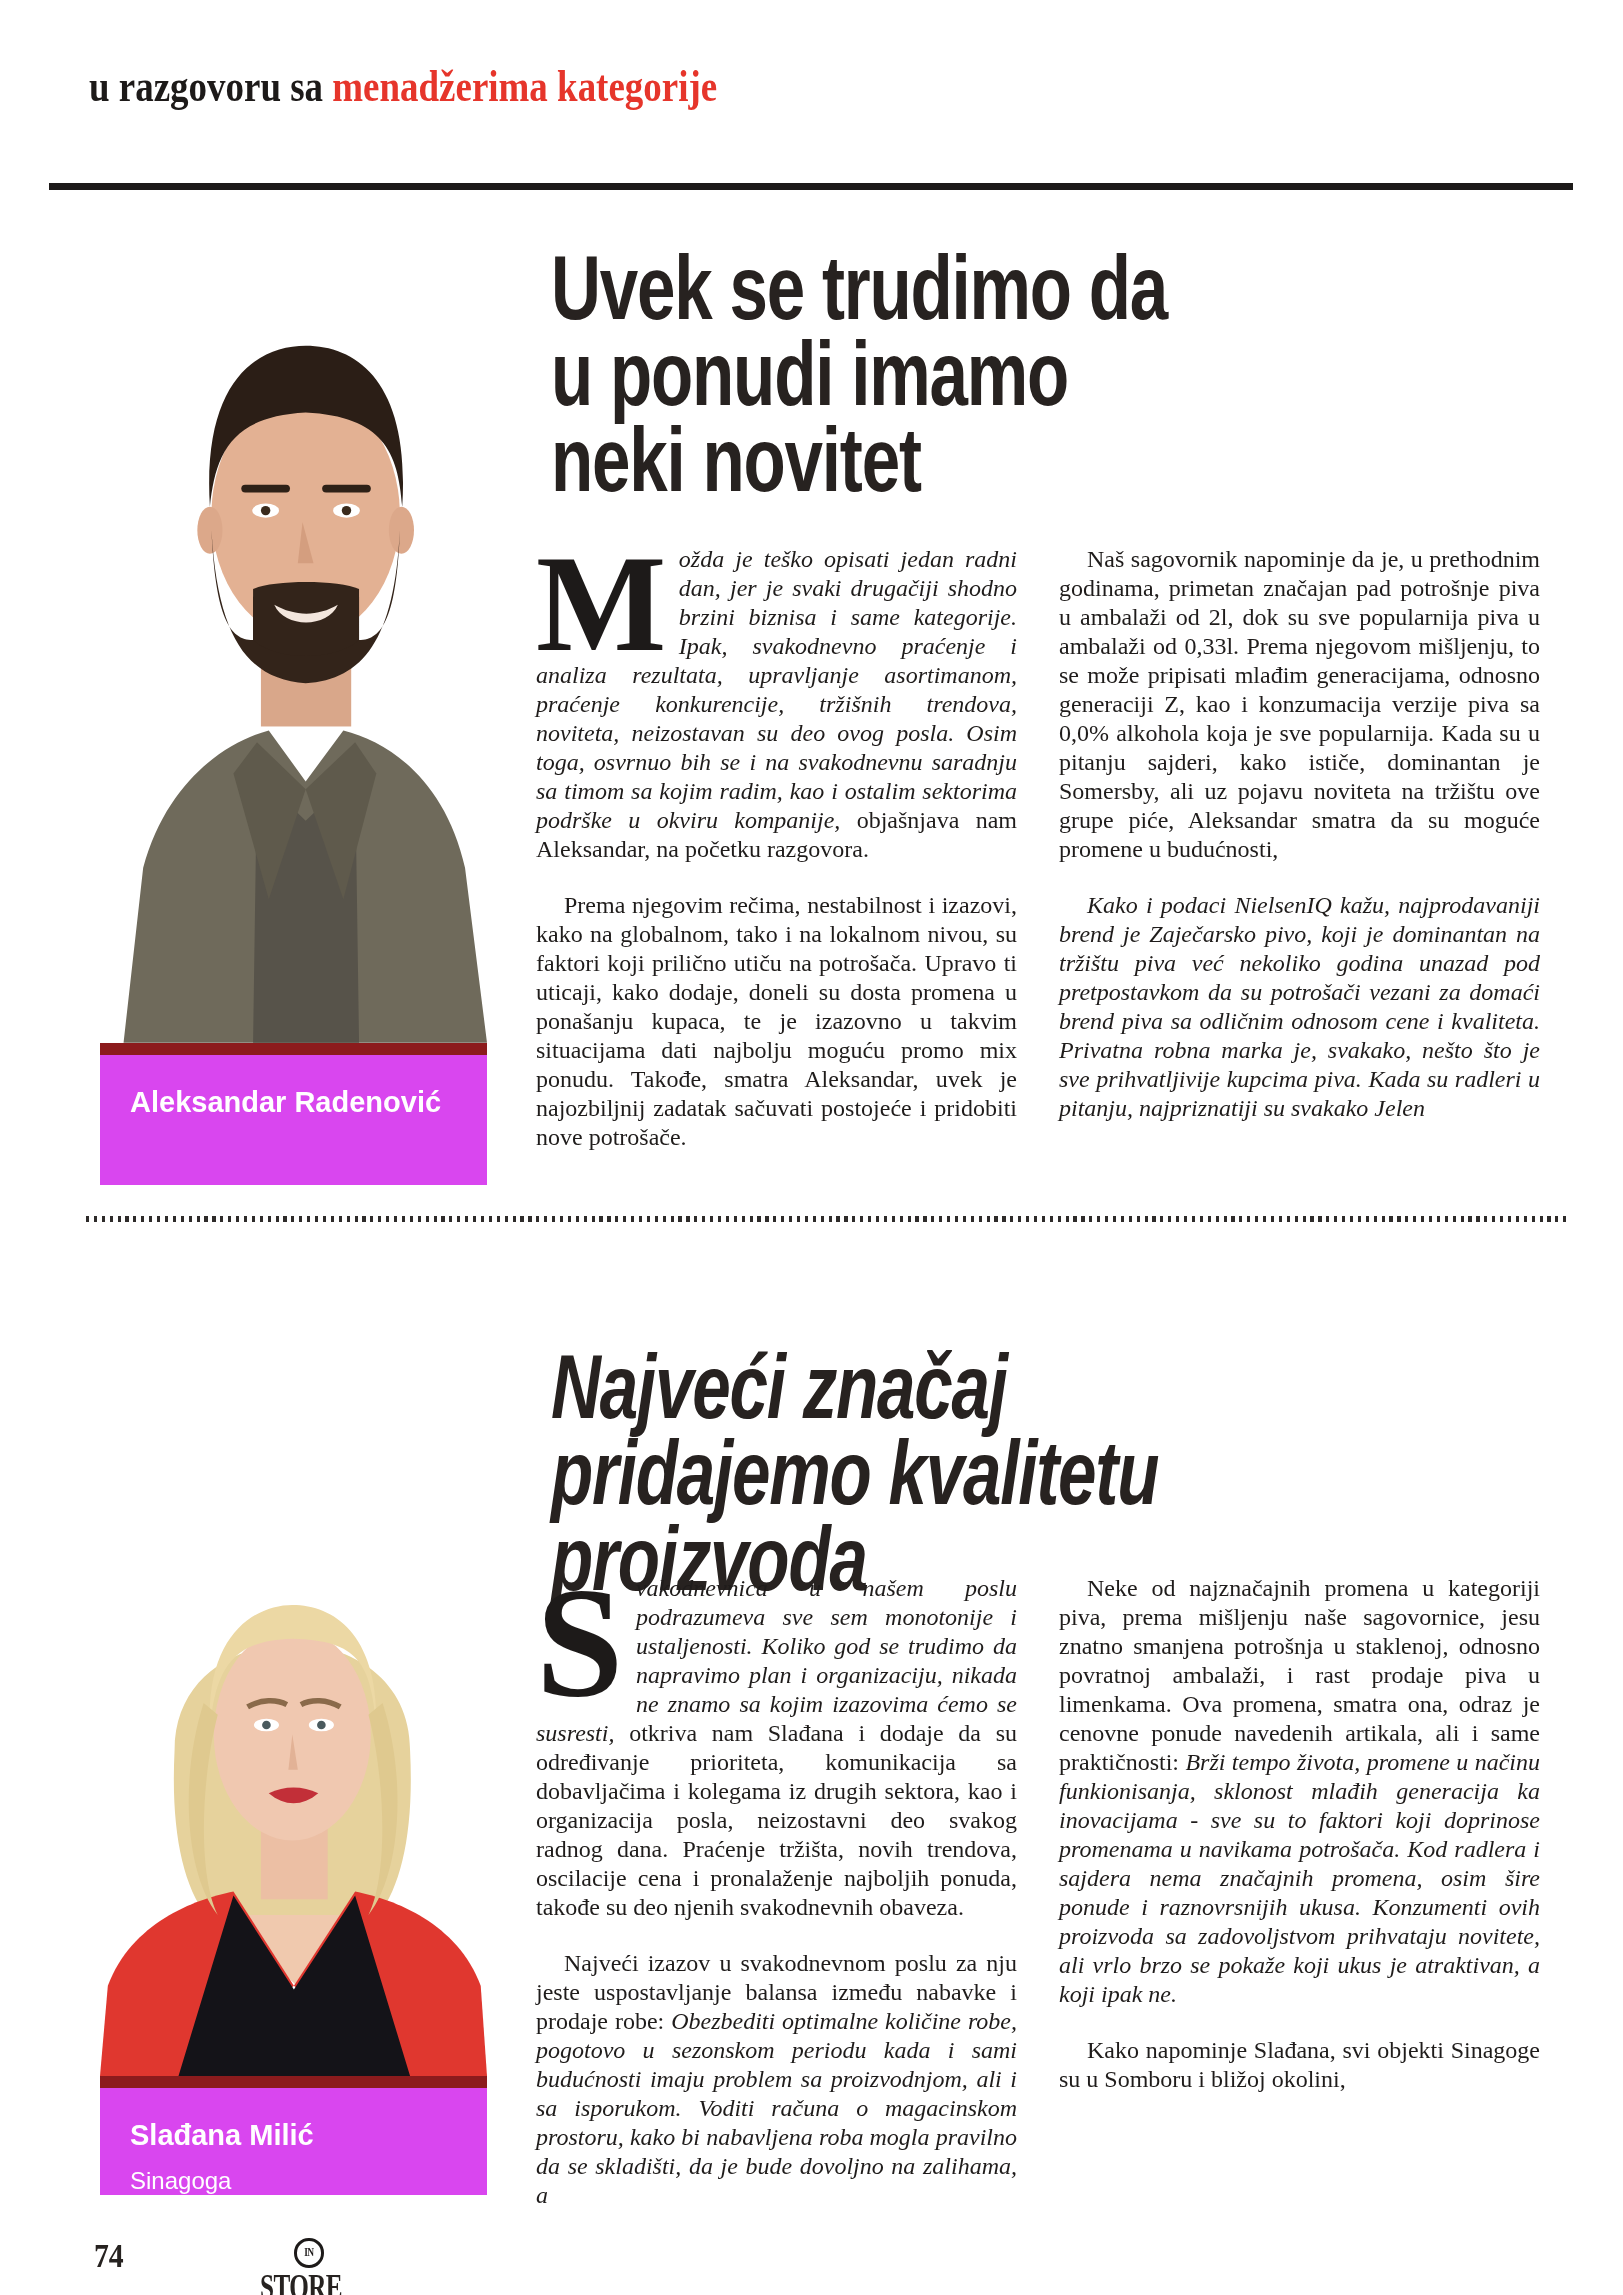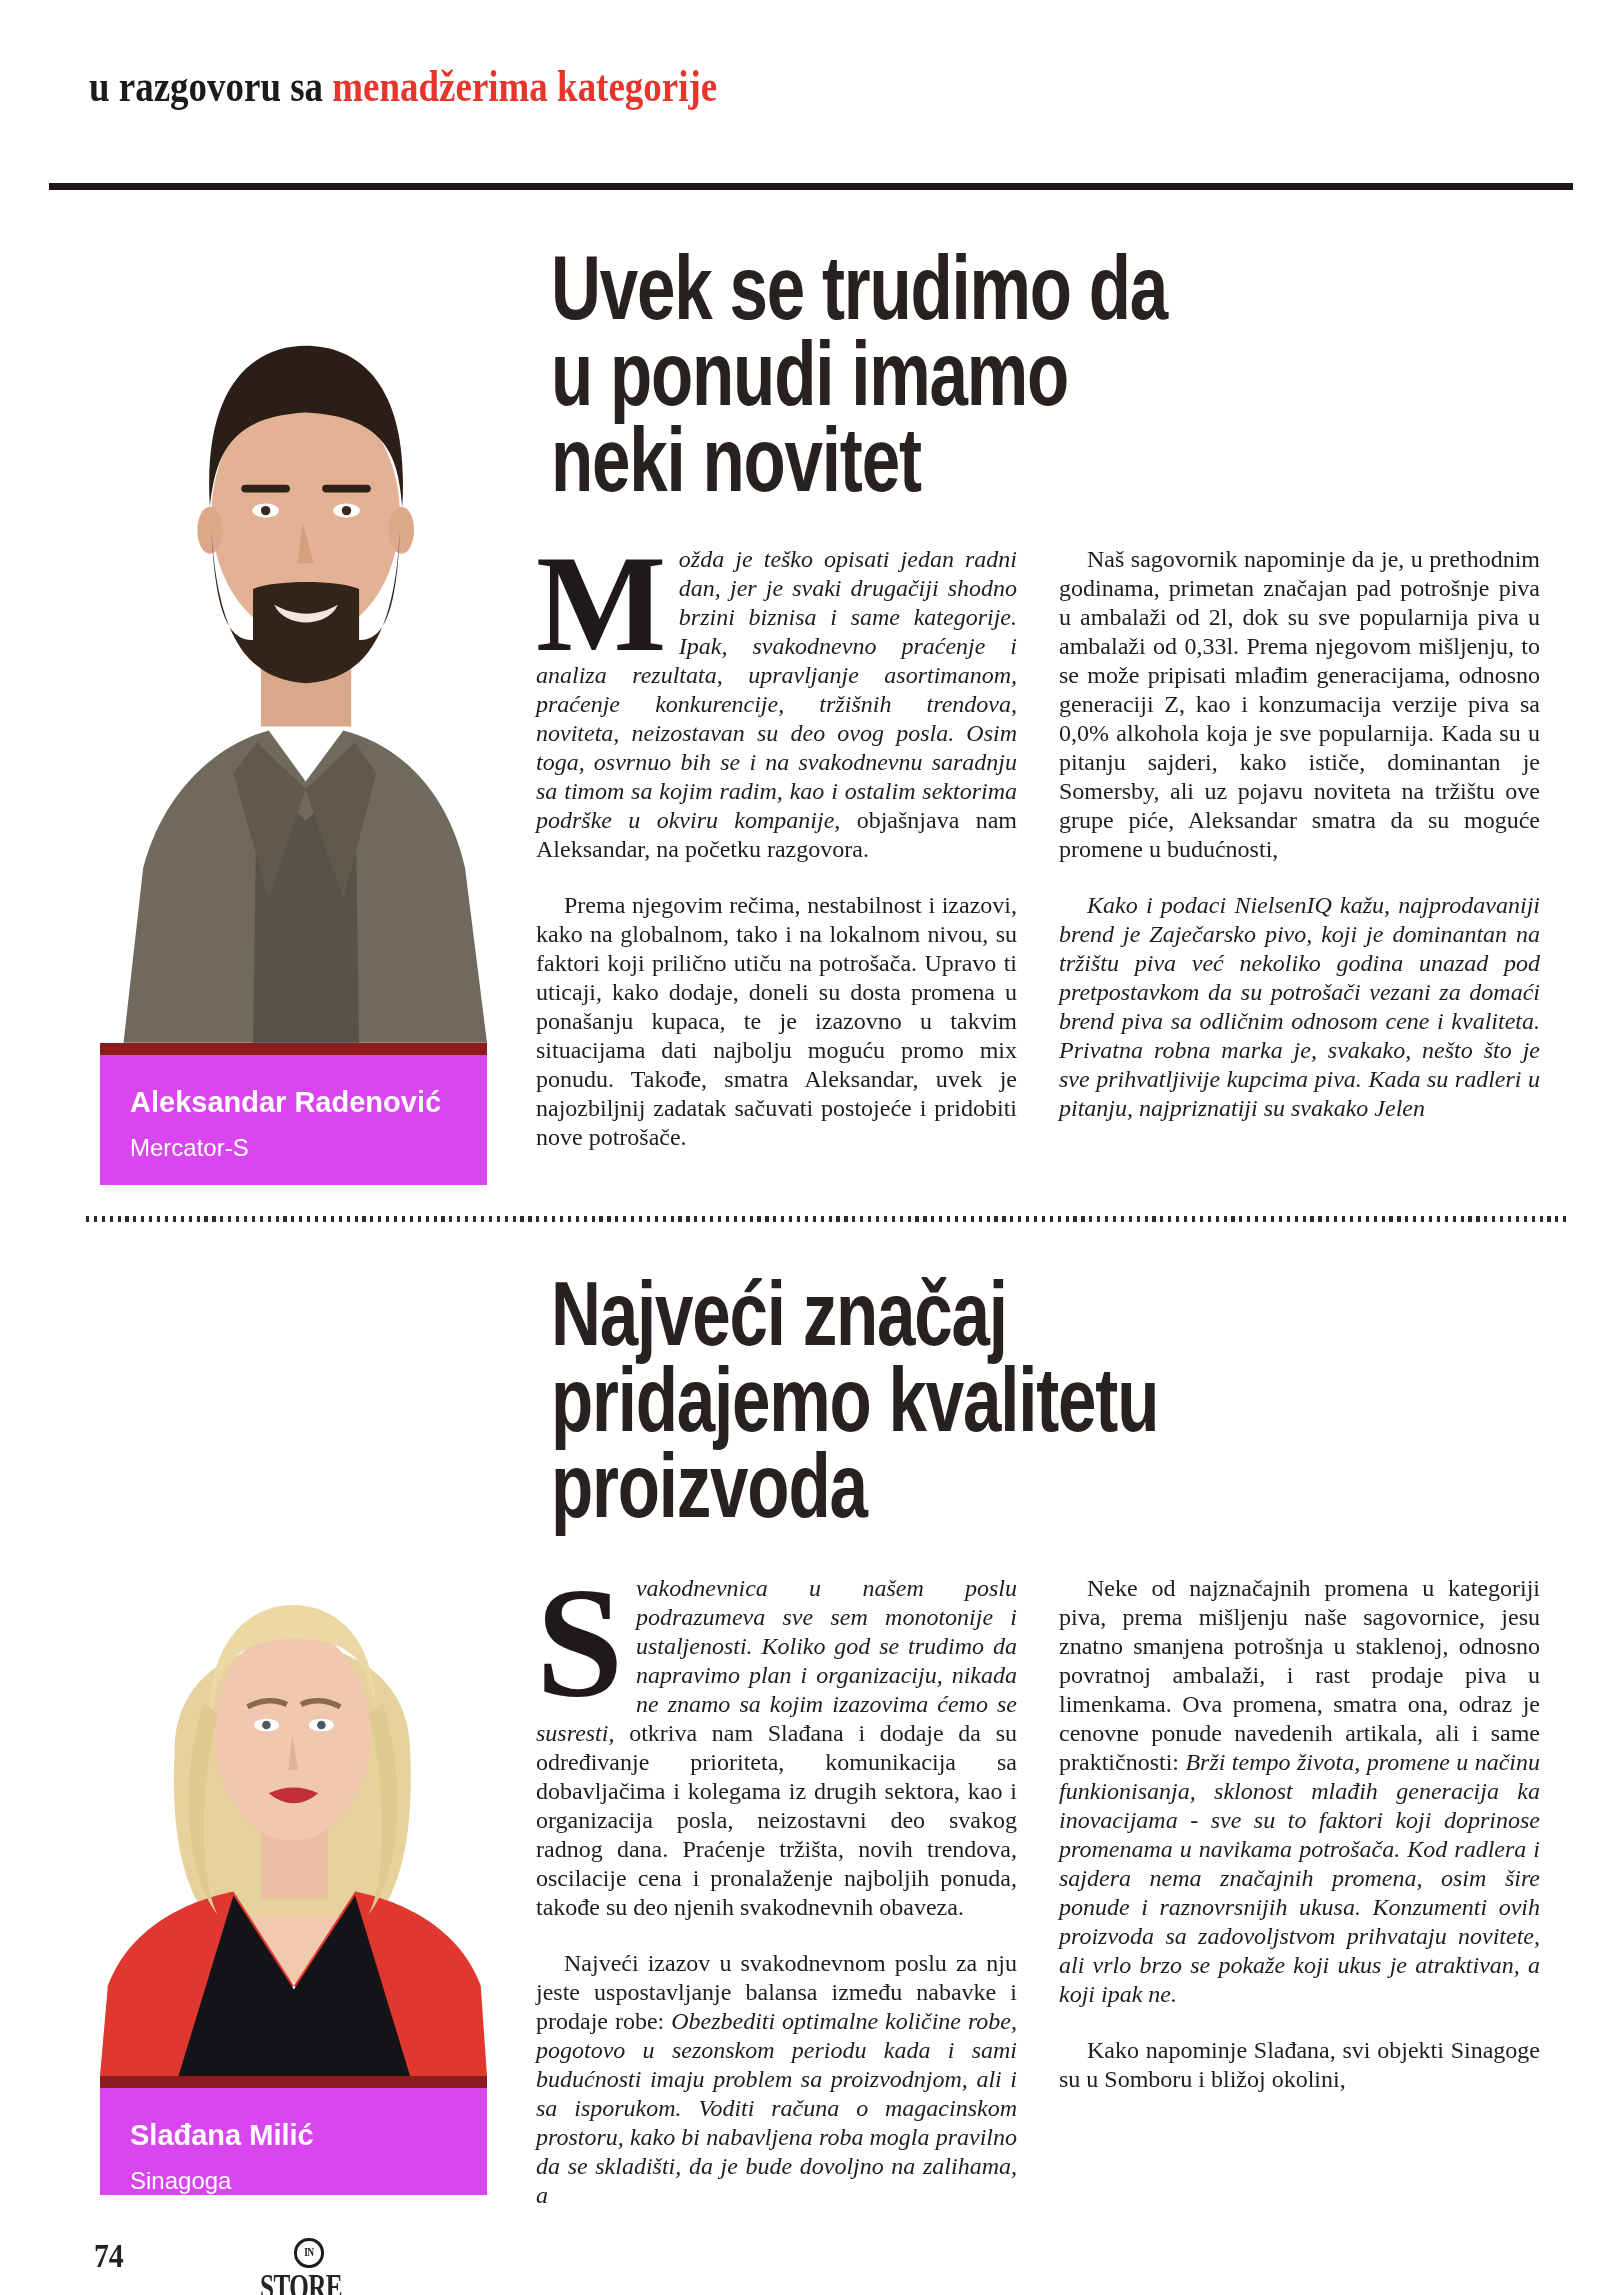--- a/index.html
+++ b/index.html
@@ -11,21 +11,21 @@
         font-family:"Liberation Serif",serif;font-weight:bold;font-size:44px;letter-spacing:0px;}
   .kicker .k-black{color:#1d1a19;}
   .kicker .k-red{color:#e6352b;}
   .top-rule{position:absolute;left:49px;top:183px;width:1524px;height:7px;background:#1d1a19;}
   
   .headline{position:absolute;left:551px;font-family:"Liberation Sans",sans-serif;
         font-weight:bold;color:#272220;}
   .headline .hl-line{transform:scaleX(.76);transform-origin:left;white-space:nowrap;
         font-size:91px;line-height:86px;letter-spacing:-1.6px;}
   .headline1{top:245px;}
-  .headline2{top:1271px;}
+  .headline2{top:1344px;font-style:italic;}
   
   .photo-card{position:absolute;left:100px;width:387px;}
   .photo-area{width:387px;background:#ffffff;overflow:hidden;}
   .strip{width:387px;height:11.8px;background:#8c1b1d;}
   .caption{width:387px;background:#d946ef;}
   .caption .cap-name{font-family:"Liberation Sans",sans-serif;font-weight:bold;color:#ffffff;
         font-size:29px;padding:31px 0 0 30px;letter-spacing:0px;}
   .caption .cap-company{font-family:"Liberation Sans",sans-serif;color:#ffffff;
         font-size:24px;padding:15.7px 0 0 30px;}
   
@@ -105,21 +105,20 @@
 
         <path d="M142,330 C150,470 190,520 262,525 C335,520 375,470 382,330 C378,440 360,470 330,470 L330,415 C310,400 215,400 195,415 L195,470 C165,470 147,440 142,330 Z" fill="#33241a"></path>
         <path d="M195,405 C220,393 305,393 330,405 L330,470 C300,497 225,497 195,470 Z" fill="#33241a"></path>
 
         <path d="M222,425 C248,440 278,440 303,425 C290,455 235,455 222,425 Z" fill="#f3e6dd"></path>
       </svg>
     </div>
     <div class="strip"></div>
     <div class="caption" style="height:130px;">
       <div class="cap-name">Aleksandar Radenović</div>
-      <div class="cap-company">Mercator-S</div>
     </div>
   </div>
 
   <div class="col" style="left:536px;top:545px;">
     <p>
       <span class="dropcap m">M</span><i>ožda je teško opisati jedan radni dan, jer je svaki drugačiji shodno brzini biznisa i same kategorije. Ipak, svakodnevno praćenje i analiza rezultata, upravljanje asortimanom, praćenje konkurencije, tržišnih trendova, noviteta, neizostavan su deo ovog posla. Osim toga, osvrnuo bih se i na svakodnevnu saradnju sa timom sa kojim radim, kao i ostalim sektorima podrške u okviru kompanije,</i><span> objašnjava nam Aleksandar, na početku razgovora.</span>
     </p>
     <p class="indent">
       <span>Prema njegovim rečima, nestabilnost i izazovi, kako na globalnom, tako i na lokalnom nivou, su faktori koji prilično utiču na potrošača. Upravo ti uticaji, kako dodaje, doneli su dosta promena u ponašanju kupaca, te je izazovno u takvim situacijama dati najbolju moguću promo mix ponudu. Takođe, smatra Aleksandar, uvek je najozbiljnij zadatak sačuvati postojeće i pridobiti nove potrošače.</span>
     </p>

